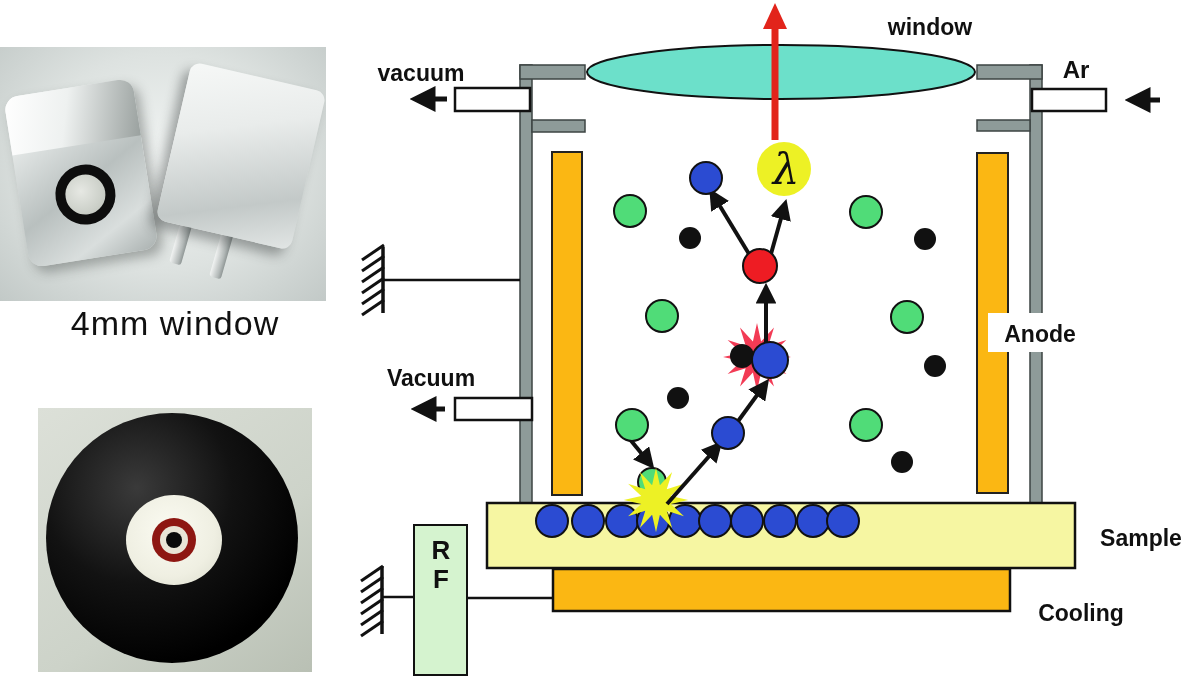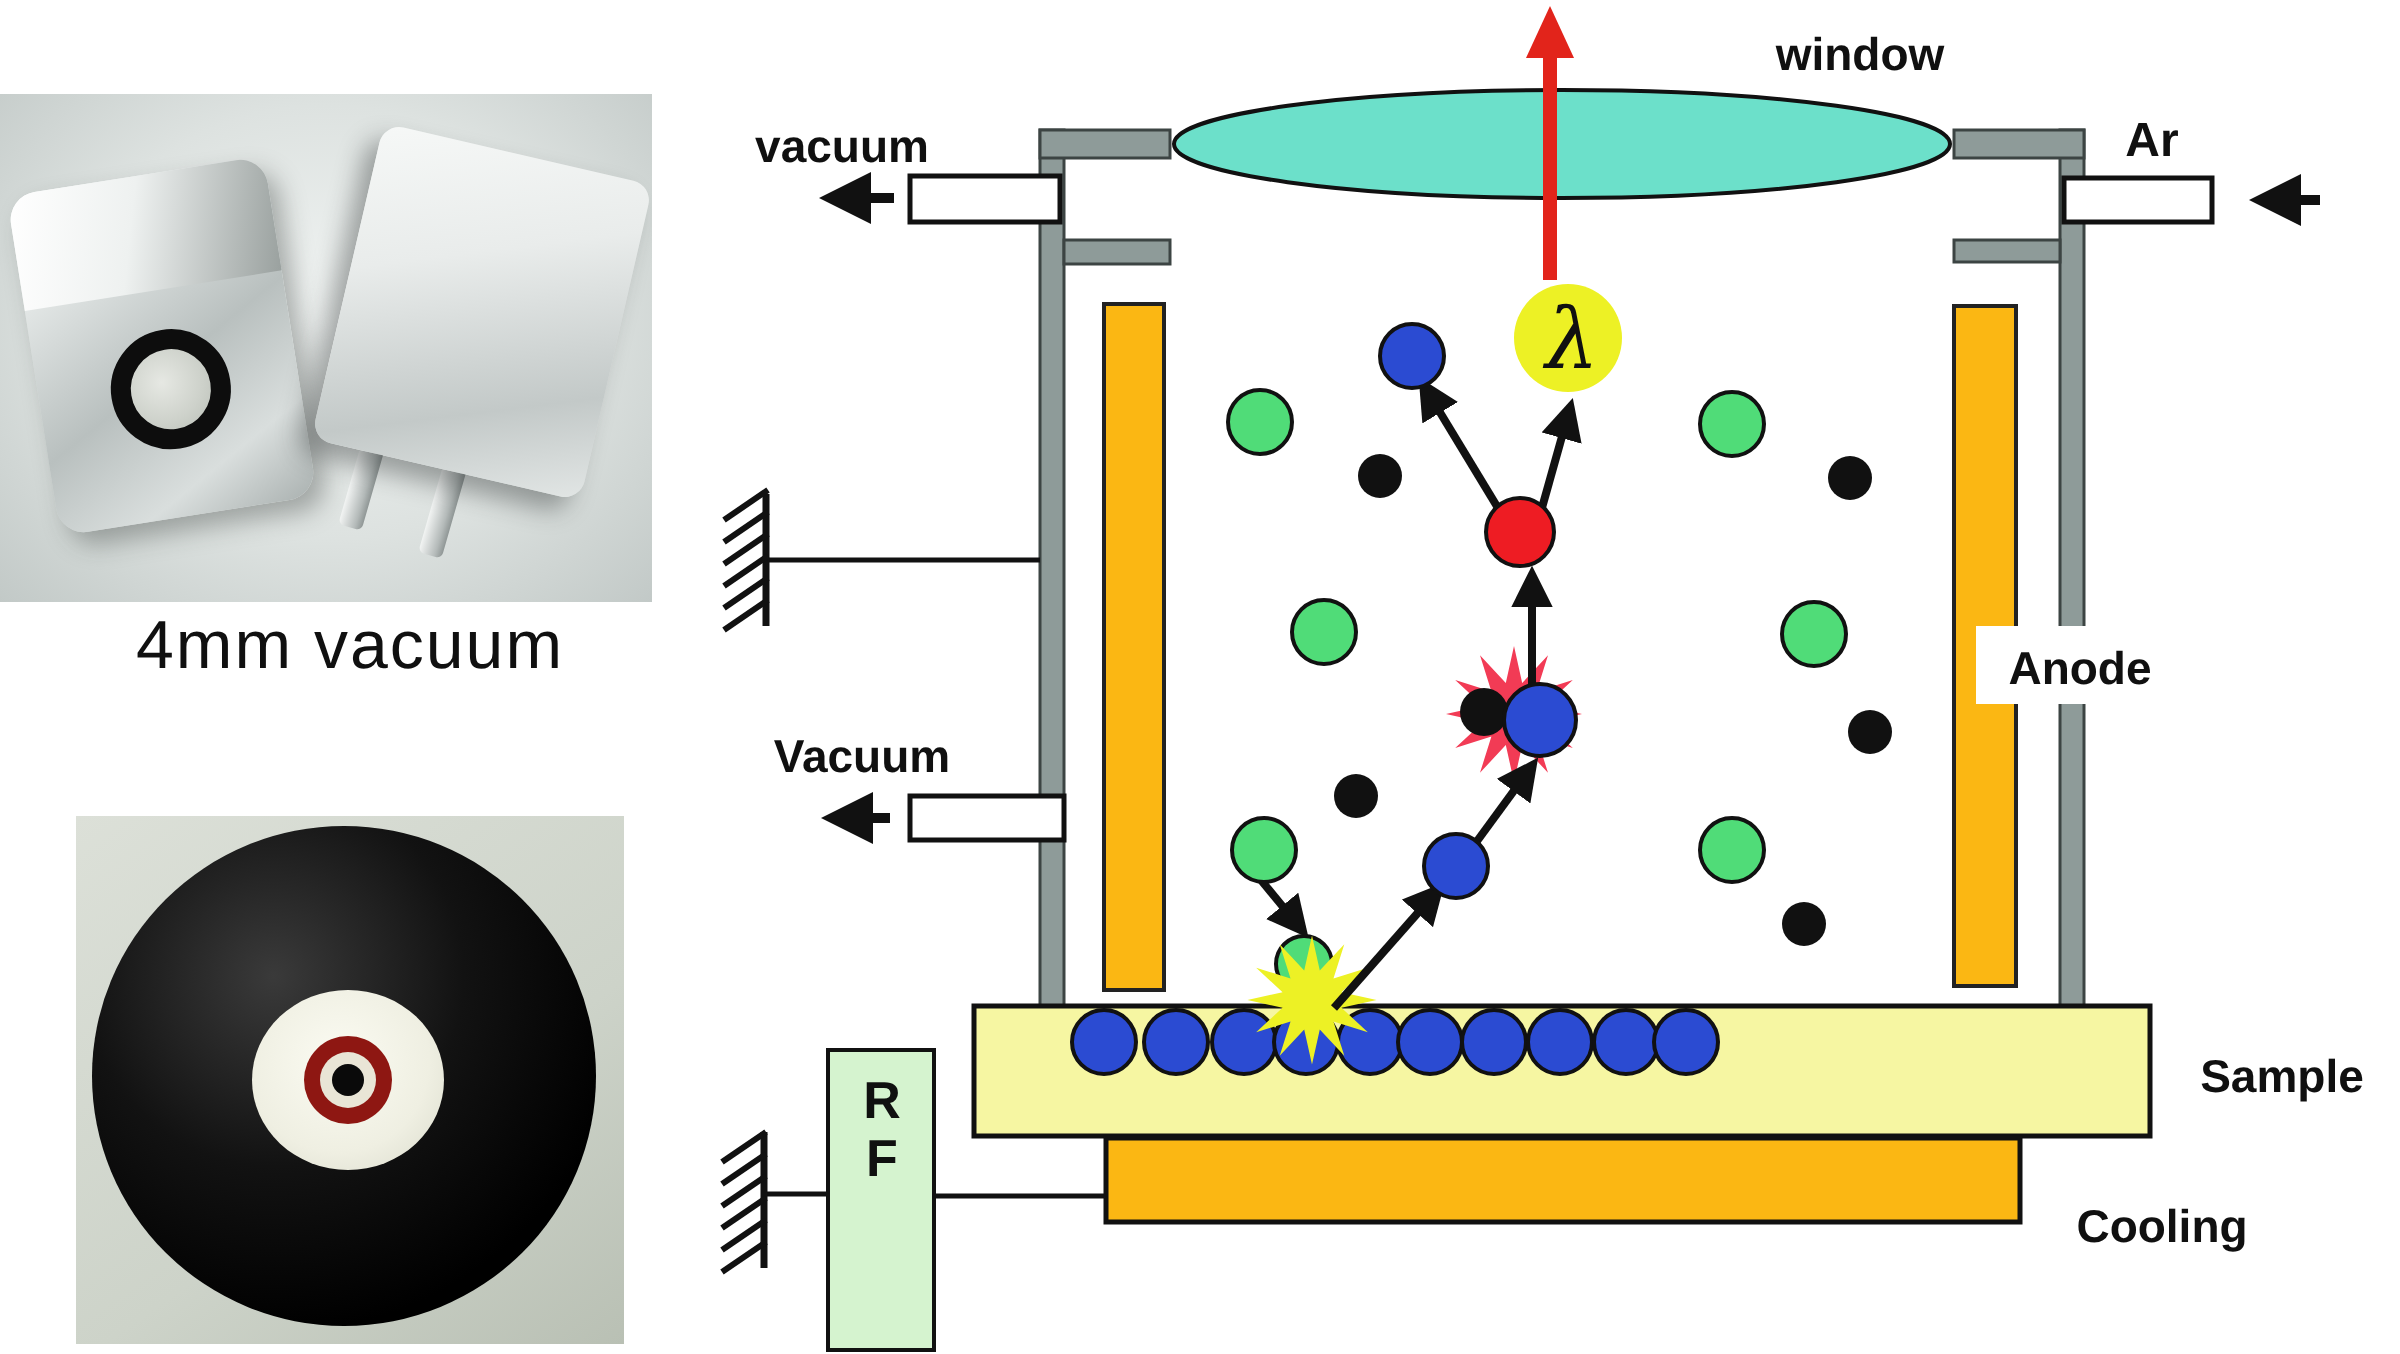--- a/index.html
+++ b/index.html
@@ -56,21 +56,21 @@
   <div id="photo-crater" class="photo">
     <div class="canA">
       <div class="canA-facet"></div>
       <div class="crater-ring"></div>
     </div>
     <div class="legB1"></div>
     <div class="legB2"></div>
     <div class="canB"></div>
   </div>
 
-  <div id="caption-crater">4mm vacuum</div>
+  <div id="caption-crater">4mm window</div>
 
   <div id="photo-disc" class="photo">
     <div class="disc">
       <div class="disc-center">
         <div class="disc-redring">
           <div class="disc-cream">
             <div class="disc-hole"></div>
           </div>
         </div>
       </div>

